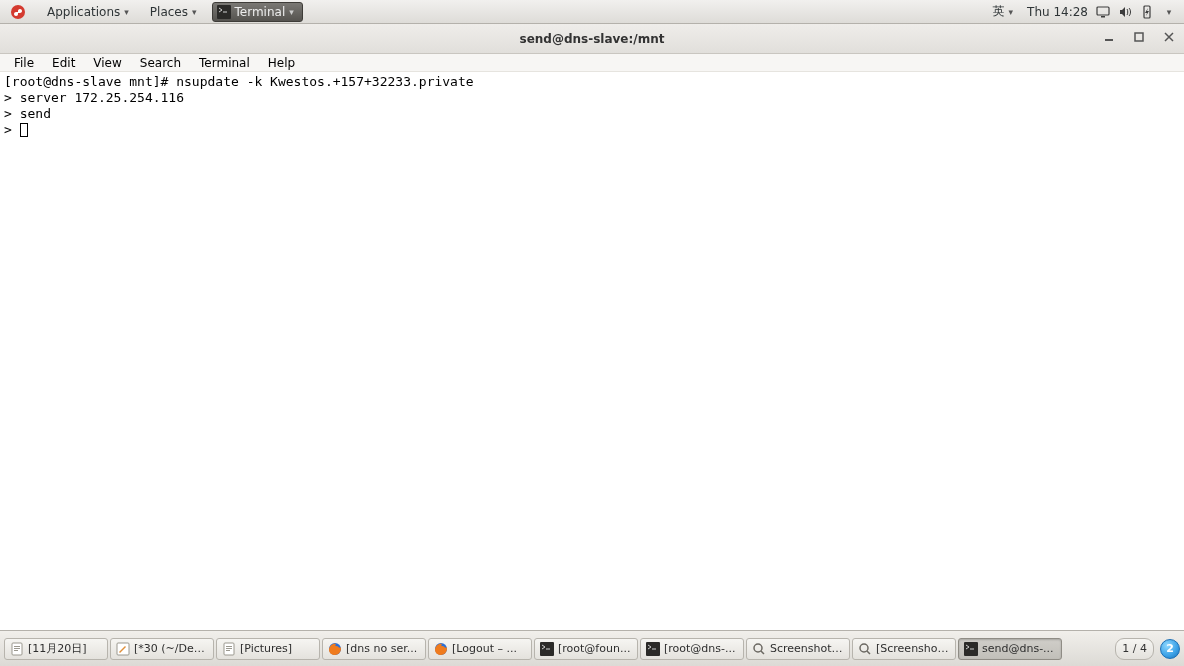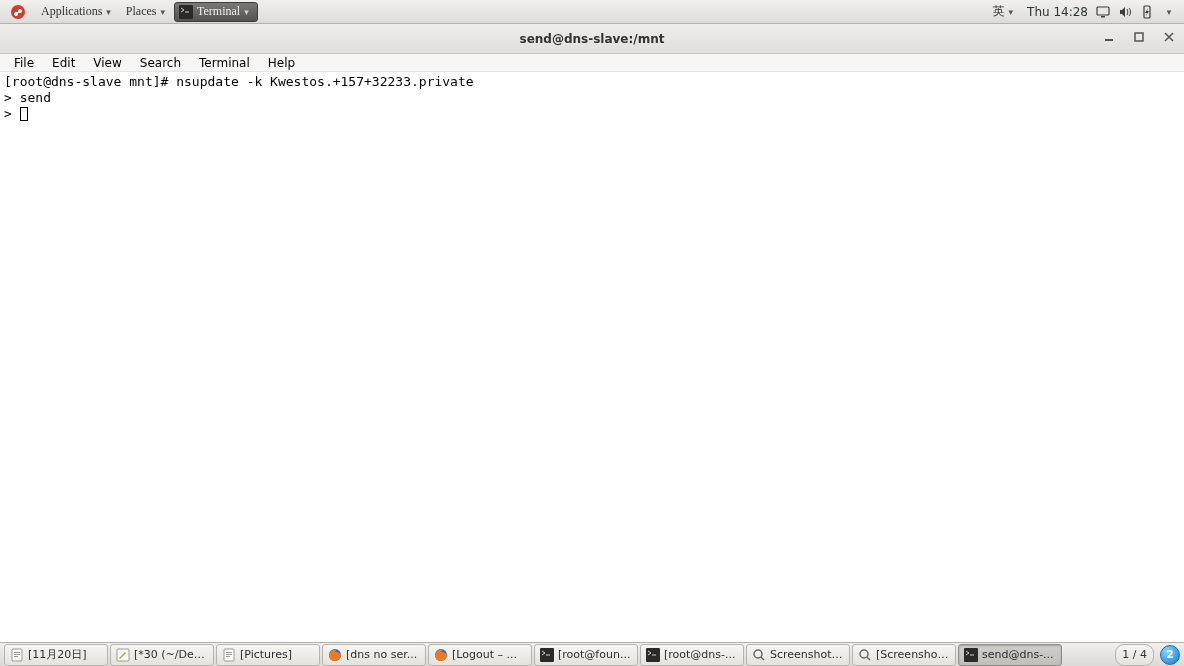--- a/index.html
+++ b/index.html
@@ -10,21 +10,21 @@
   .top-panel {
     height:24px;
     background: linear-gradient(#f1f0ee,#dedcd8);
     border-bottom:1px solid #b4b1ab;
     display:flex;
     align-items:center;
     padding:0 4px;
     gap:2px;
     color:#2e3436;
   }
-  .panel-left { display:flex; align-items:center; gap:3px;font-family:Liberation Serif, serif;}
+  .panel-left { display:flex; align-items:center; gap:9px;}
   .panel-item {
     display:flex; align-items:center; gap:4px;
     padding:2px 6px;
     border-radius:3px;
     cursor:pointer;
   }
   .dropdown-arrow { font-size:9px; color:#555;}
   .task-term {
     background:linear-gradient(#7a7874,#55534f);
     color:#eee;
@@ -84,21 +84,21 @@
   .cursor-block {
     display:inline-block;
     width:8px; height:14px;
     border:1px solid #000;
     vertical-align:text-bottom;
     margin-left:0px;
   }
 
   
   .bottom-panel {
-    height:24px;
+    height:36px;
     background:linear-gradient(#f1efeb,#dcdad5);
     border-top:1px solid #b4b1ab;
     display:flex;
     align-items:center;
     padding:0 4px;
     gap:2px;
   }
   .taskbtn {
     flex:0 0 104px;
     height:22px;
@@ -230,21 +230,21 @@
     </div>
   </div>
   <div class="menubar">
     <div class="menu-item"><span>File</span></div>
     <div class="menu-item"><span>Edit</span></div>
     <div class="menu-item"><span>View</span></div>
     <div class="menu-item"><span>Search</span></div>
     <div class="menu-item"><span>Terminal</span></div>
     <div class="menu-item"><span>Help</span></div>
   </div>
-  <div class="term-body" id="term-body"><div>[root@dns-slave mnt]# nsupdate -k Kwestos.+157+32233.private</div><div>&gt; send</div><div>&gt; <span class="cursor-block"></span></div></div>
+  <div class="term-body" id="term-body"><div>[root@dns-slave mnt]# nsupdate -k Kwestos.+157+32233.private</div><div>&gt; server 172.25.254.116</div><div>&gt; send</div><div>&gt; <span class="cursor-block"></span></div></div>
 </div>
 
 <div class="bottom-panel">
   <div id="taskbtns" style="display:flex; gap:2px; flex:1; overflow:hidden;">
       <div class="taskbtn">
         <span class="task-icon">
           <svg viewBox="0 0 14 14" width="14" height="14">
             <rect x="2" y="1" width="10" height="12" rx="1" fill="#fff" stroke="#9b988f"></rect>
             <rect x="4" y="4" width="6" height="1" fill="#9b988f"></rect>
             <rect x="4" y="6" width="6" height="1" fill="#9b988f"></rect>

